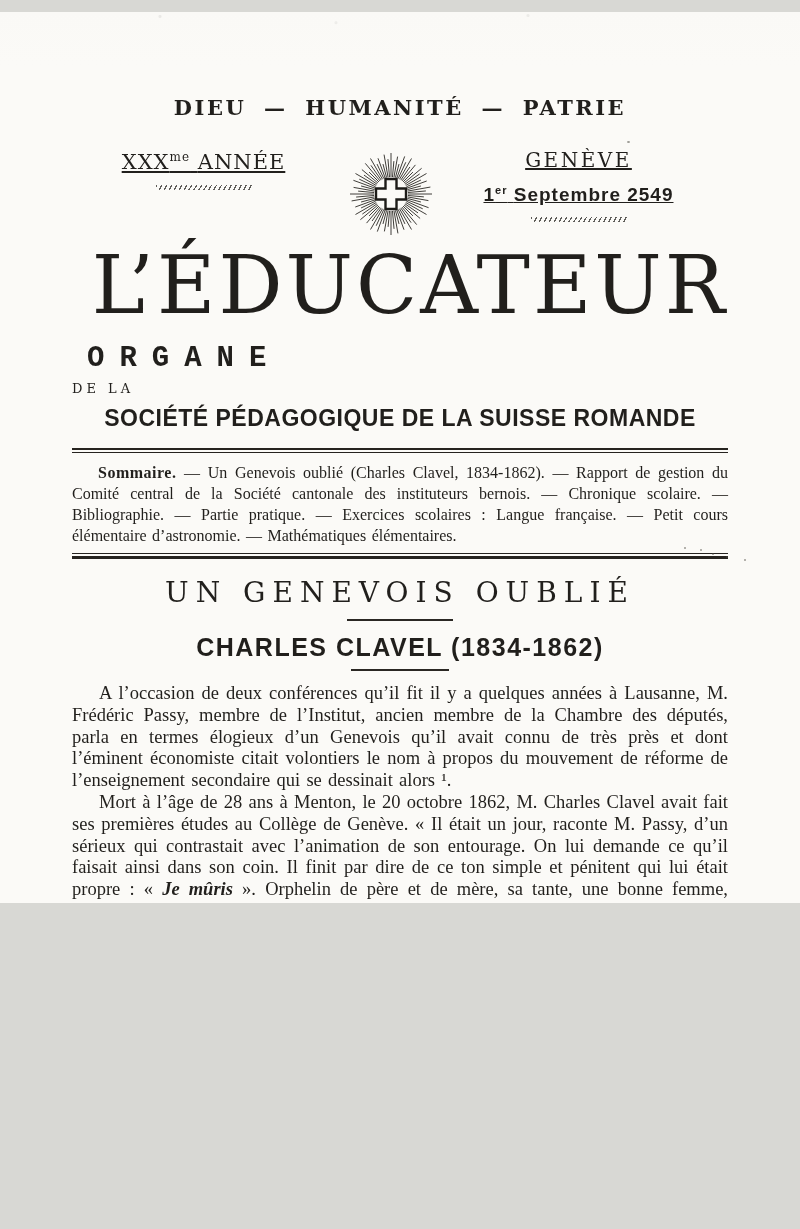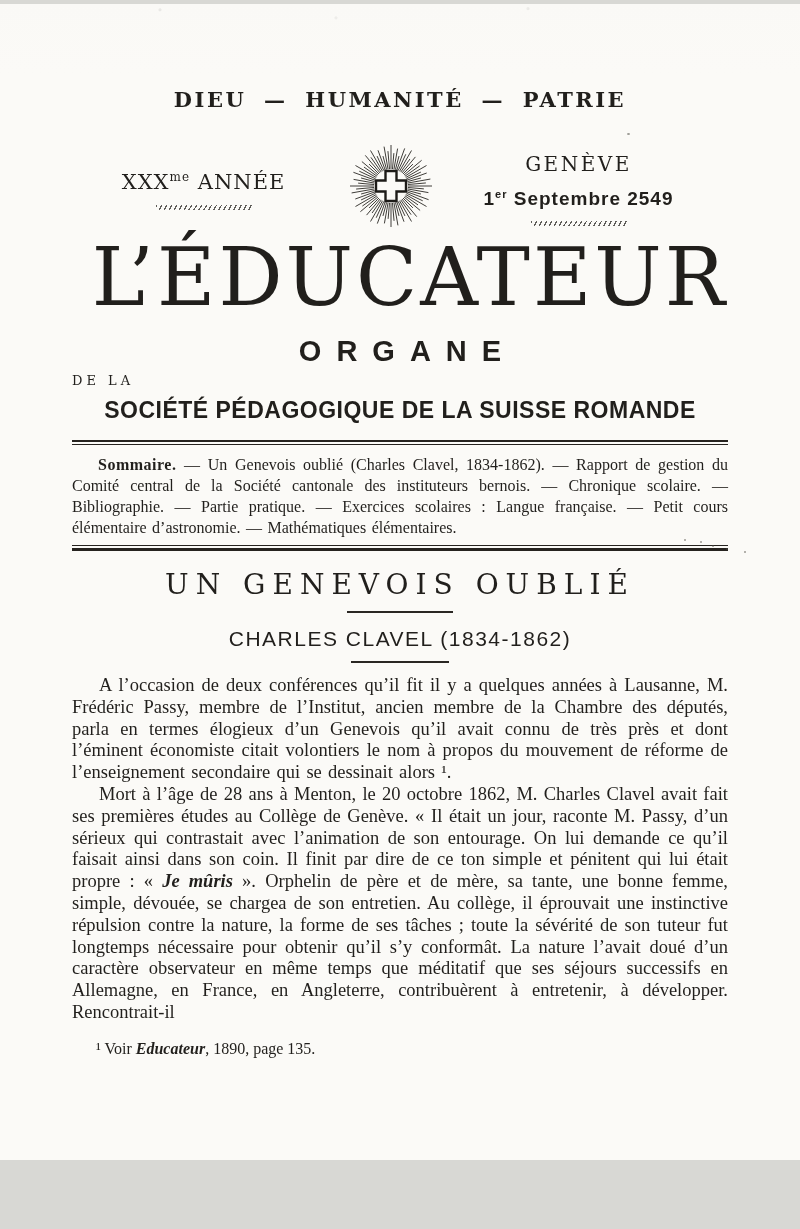--- a/index.html
+++ b/index.html
@@ -1,19 +1,19 @@
 <!DOCTYPE html>
 <html><head>
 <meta charset="utf-8">
 <style>
   html,body{margin:0;padding:0;background:#d8d8d4;}
   .page{
     position:relative;
-    width:800px;height:1156px;
-    margin:4px auto;
+    width:800px;height:891px;
+    margin:12px auto;
     background:#fbfaf7;
     background-image:
       radial-gradient(circle at 20% 0.5%, rgba(90,90,85,.10) 0 1px, transparent 2px),
       radial-gradient(circle at 42% 1.2%, rgba(90,90,85,.08) 0 1px, transparent 2px),
       radial-gradient(circle at 66% 0.4%, rgba(90,90,85,.09) 0 1px, transparent 2px),
       linear-gradient(180deg, #faf9f6 0%, #fbfaf7 6%, #fbfaf7 100%);
     color:#211f1c;
     font-family:"Liberation Serif", serif;
     overflow:hidden;
   }
@@ -21,21 +21,21 @@
 
   
   .motto{
     padding-top:84px;
     text-align:center;
     font-family:"DejaVu Serif", serif;
     font-weight:bold;
     font-size:21px;line-height:24px;
     letter-spacing:2.5px;word-spacing:8px;
   }
-  .mast-row{display:flex;align-items:center;margin-top:22px;}
+  .mast-row{display:flex;align-items:flex-start;margin-top:22px;text-decoration:underline;}
   .mast-left{flex:1;text-align:center;padding-top:8px;padding-left:10px;}
   .mast-right{flex:1;text-align:center;padding-top:6px;padding-right:28px;}
   .mast-emblem{width:132px;display:flex;justify-content:center;}
   .annee{font-family:"DejaVu Serif", serif;font-size:21px;letter-spacing:1px;}
   .annee sup{font-size:12px;}
   .issue{margin-top:12px;font-family:"Liberation Sans", sans-serif;font-weight:bold;font-size:19px;letter-spacing:2px;}
   .city{font-family:"DejaVu Serif", serif;font-size:20px;letter-spacing:2.5px;}
   .date{margin-top:12px;font-family:"Liberation Sans", sans-serif;font-weight:bold;font-size:19px;letter-spacing:1px;}
   .date sup{font-size:11px;}
   .squiggle{
@@ -45,22 +45,22 @@
   }
 
   
   .title{
     margin-top:2px;text-align:right;
     font-family:"DejaVu Serif", serif;
     font-size:80px;line-height:76px;
     letter-spacing:3px;white-space:nowrap;
   }
   .organe{
-    margin-top:20px;text-align:center;
-    font-family:Liberation Sans, sans-serif;font-weight:bold;
+    margin-top:20px;
+    font-family:Liberation Mono, monospace;font-weight:bold;
     font-size:29px;line-height:30px;letter-spacing:15px;text-indent:15px;
   }
   .dela{margin-top:8px;text-align:left;font-family:"DejaVu Serif", serif;font-size:13px;line-height:14px;letter-spacing:4px;}
   .societe{
     margin-top:9px;text-align:center;
     font-family:"Liberation Sans", sans-serif;font-weight:bold;
     font-size:23px;line-height:26px;letter-spacing:.5px;
   }
 
   
@@ -79,22 +79,22 @@
   
   .art-title{
     margin-top:19px;text-align:center;
     font-family:"DejaVu Serif", serif;
     font-size:28px;line-height:30px;letter-spacing:7px;
   }
   .hr-short{width:106px;height:2px;background:#2a2723;margin:11px auto 0;}
   .hr-short.second{width:98px;margin-top:10px;}
   .art-sub{
     margin-top:14px;text-align:center;
-    font-family:"Liberation Sans", sans-serif;font-weight:normal;
-    font-size:21px;line-height:24px;letter-spacing:1.5px;
+    font-family:"Liberation Sans", sans-serif;font-weight:bold;
+    font-size:25px;line-height:24px;letter-spacing:1.5px;
   }
 
   
   .body-text p{
     margin:0;font-size:18.5px;line-height:21.8px;
     text-align:justify;text-indent:27px;word-spacing:1.6px;
   }
   .body-text p:first-child{margin-top:12px;font-family:Liberation Serif, serif;}
   .it{font-style:italic;font-weight:bold;}
   .footnote{

